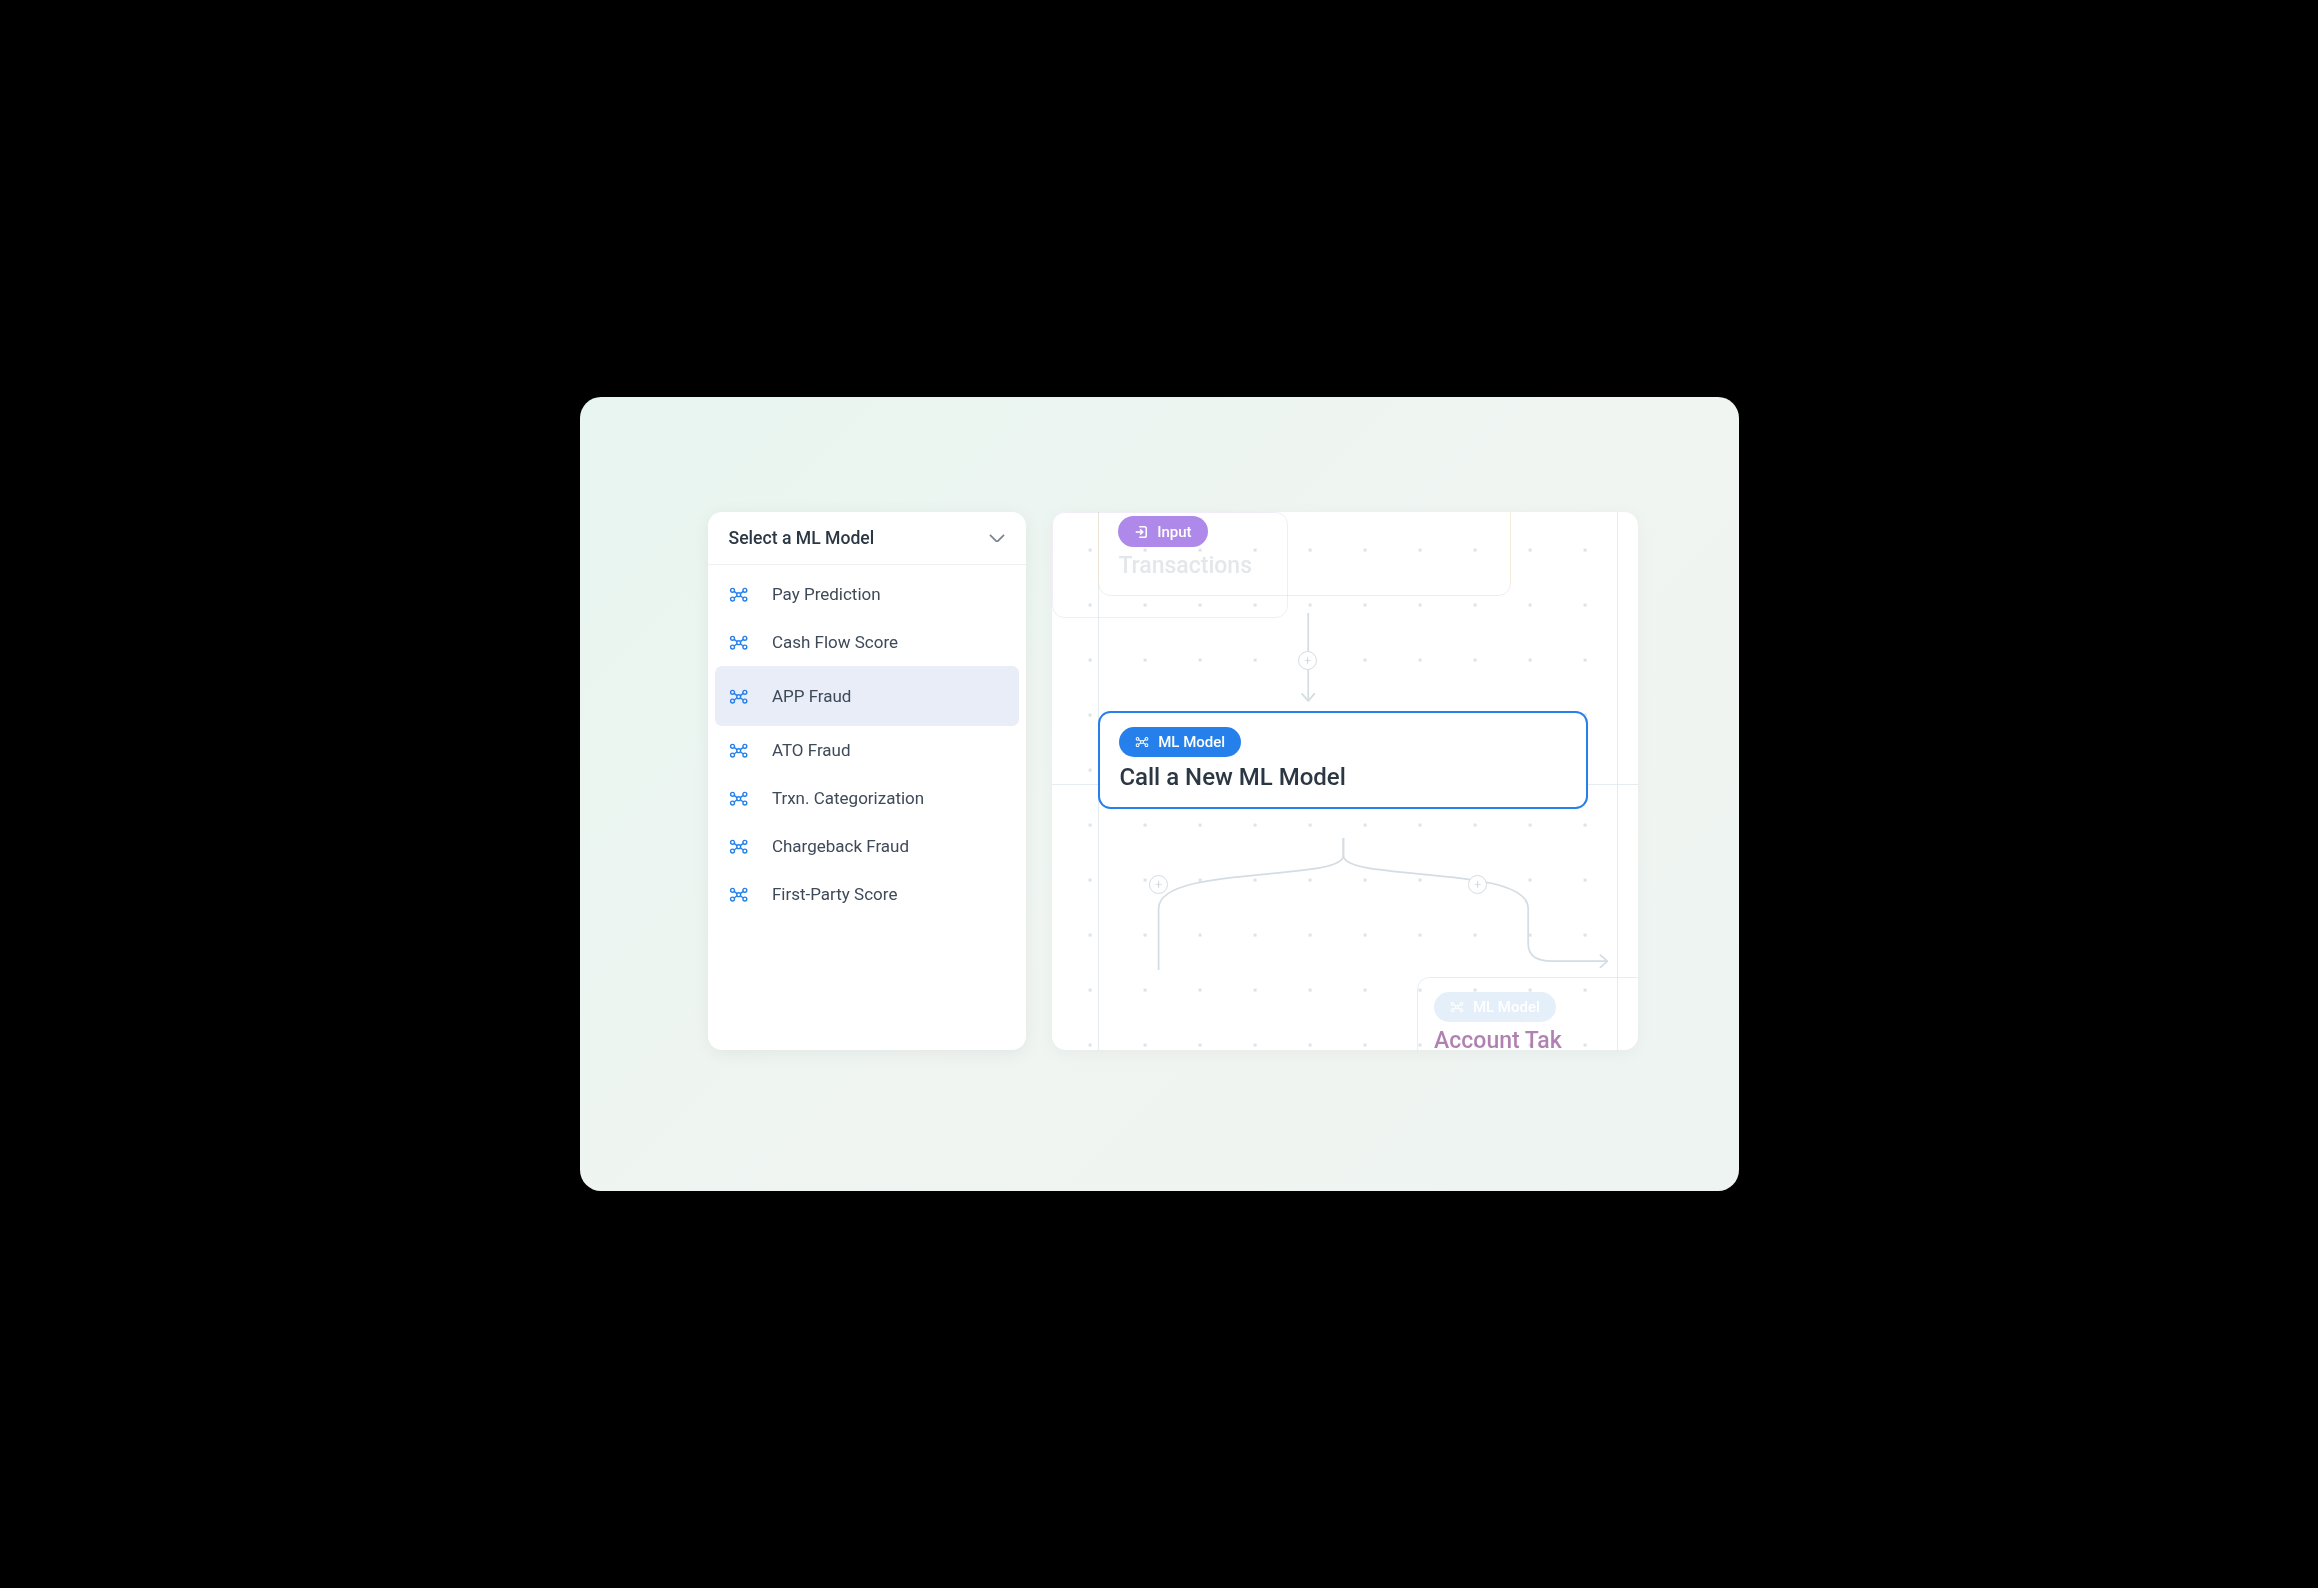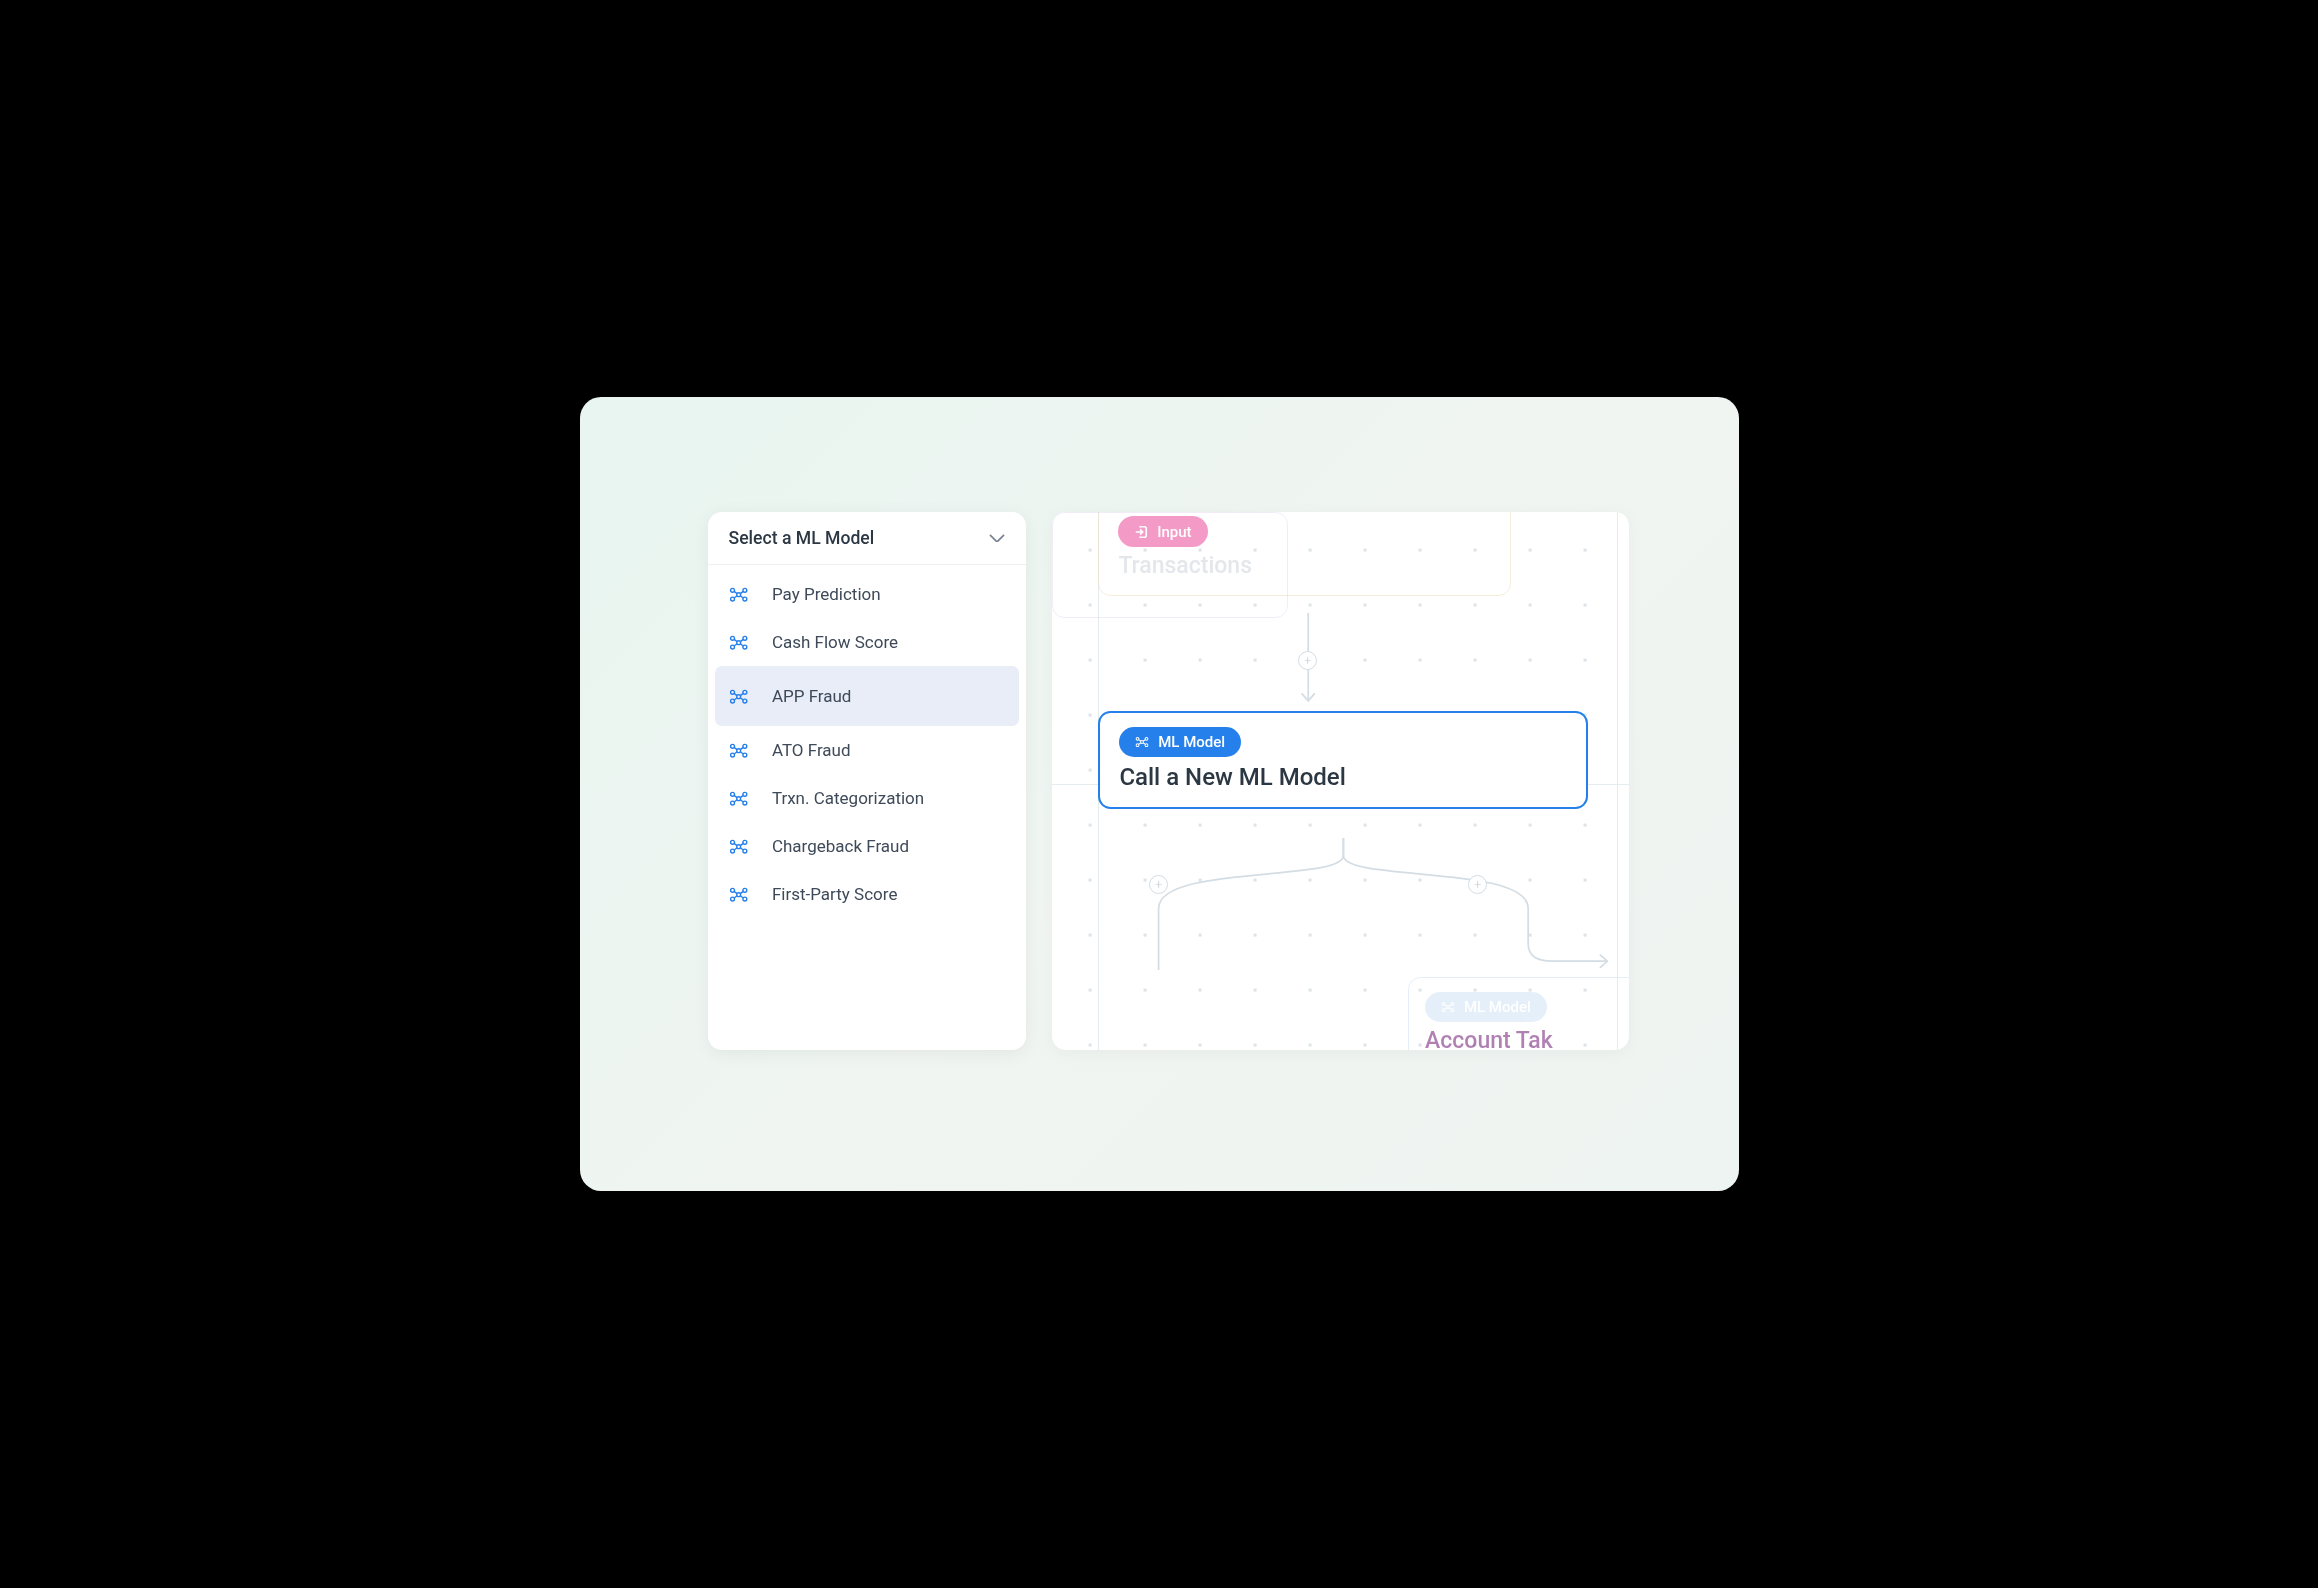--- a/index.html
+++ b/index.html
@@ -23,21 +23,21 @@
       background: linear-gradient(135deg, #e8f5f0 0%, #f0f5f2 50%, #eef4f1 100%);
       border-radius: 21px;
       position: relative;
       overflow: hidden;
     }
 
     .content-wrap {
       position: absolute;
       top: 115px;
       left: 128px;
-      right: 110px;
+      right: 101px;
       display: flex;
       gap: 26.5px;
     }
 
     
     .dropdown-panel {
       width: 318px;
       background: #fff;
       border-radius: 14px;
       box-shadow: 0 3.5px 17.6px rgba(0,0,0,0.06);
@@ -172,21 +172,21 @@
       align-items: center;
       gap: 8.8px;
       padding: 6.2px 16px;
       border-radius: 881px;
       font-size: 15px;
       font-weight: 500;
       margin-bottom: 5.3px;
     }
 
     .tag-input {
-      background: #ec4899;
+      background: #6d28d9;
       color: #fff;
     }
 
     .tag-ml {
       background: #2680eb;
       color: #fff;
     }
 
     .tag-ml-faded {
       background: #d0e3f6;

